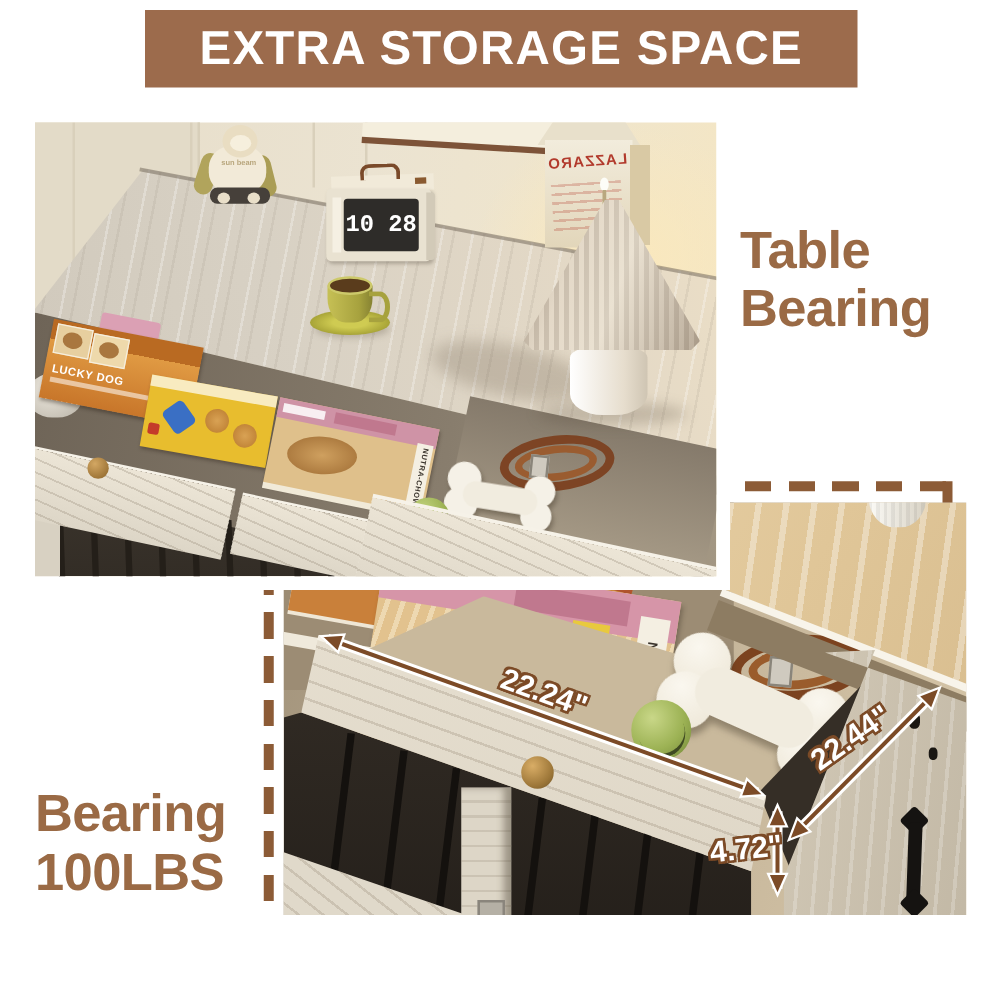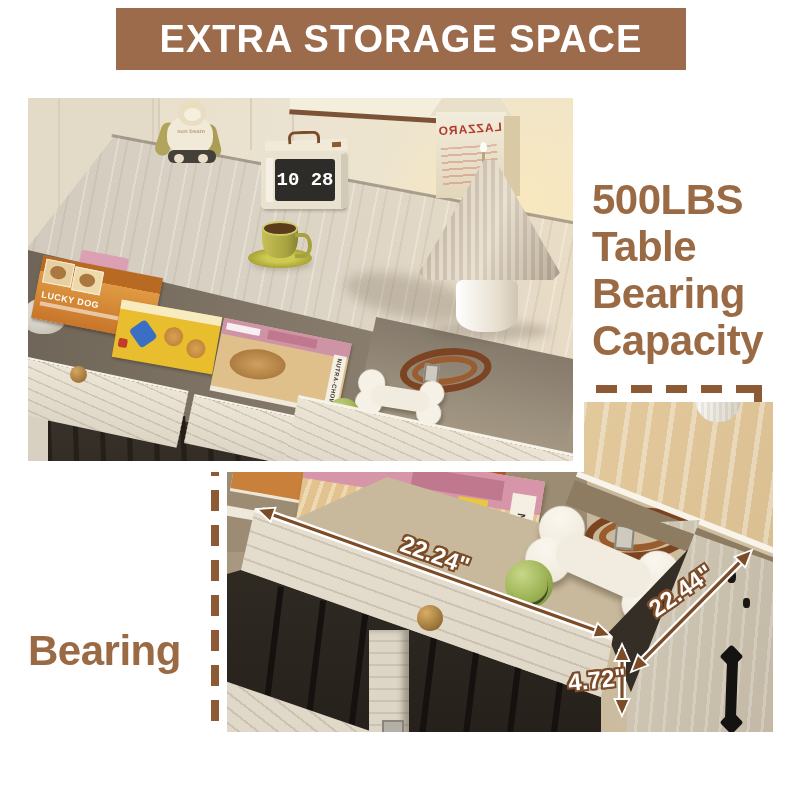--- a/index.html
+++ b/index.html
@@ -456,27 +456,26 @@
     <div class="abs lamp-shade"></div>
 
     <div class="abs cup-shadow"></div>
     <div class="abs saucer"></div>
     <div class="abs cup-body"></div>
     <div class="abs cup-top"></div>
     <div class="abs cup-handle"></div>
   </div>
 
   <div class="abs callout callout-table">
-    <div>500LBS</div>
     <div>Table</div>
     <div>Bearing</div>
-    <div>Capacity</div>
   </div>
   <div class="abs callout callout-drawer">
     <div>Bearing</div>
+    <div>100LBS</div>
   </div>
 
   <svg class="abs dims-svg" width="800" height="800" viewBox="0 0 800 800">
 
     <line x1="262" y1="511" x2="606" y2="634" stroke="#ffffff" stroke-width="8"></line>
     <line x1="262" y1="511" x2="606" y2="634" stroke="#7C4B27" stroke-width="3.2"></line>
     <polygon points="0,0 -17,-7.5 -17,7.5" fill="#7C4B27" stroke="#ffffff" stroke-width="1.8" transform="translate(611,636) rotate(19.7)"></polygon>
     <polygon points="0,0 -17,-7.5 -17,7.5" fill="#7C4B27" stroke="#ffffff" stroke-width="1.8" transform="translate(257,509) rotate(199.7)"></polygon>
 
     <line x1="636" y1="667" x2="747" y2="555" stroke="#ffffff" stroke-width="8"></line>

